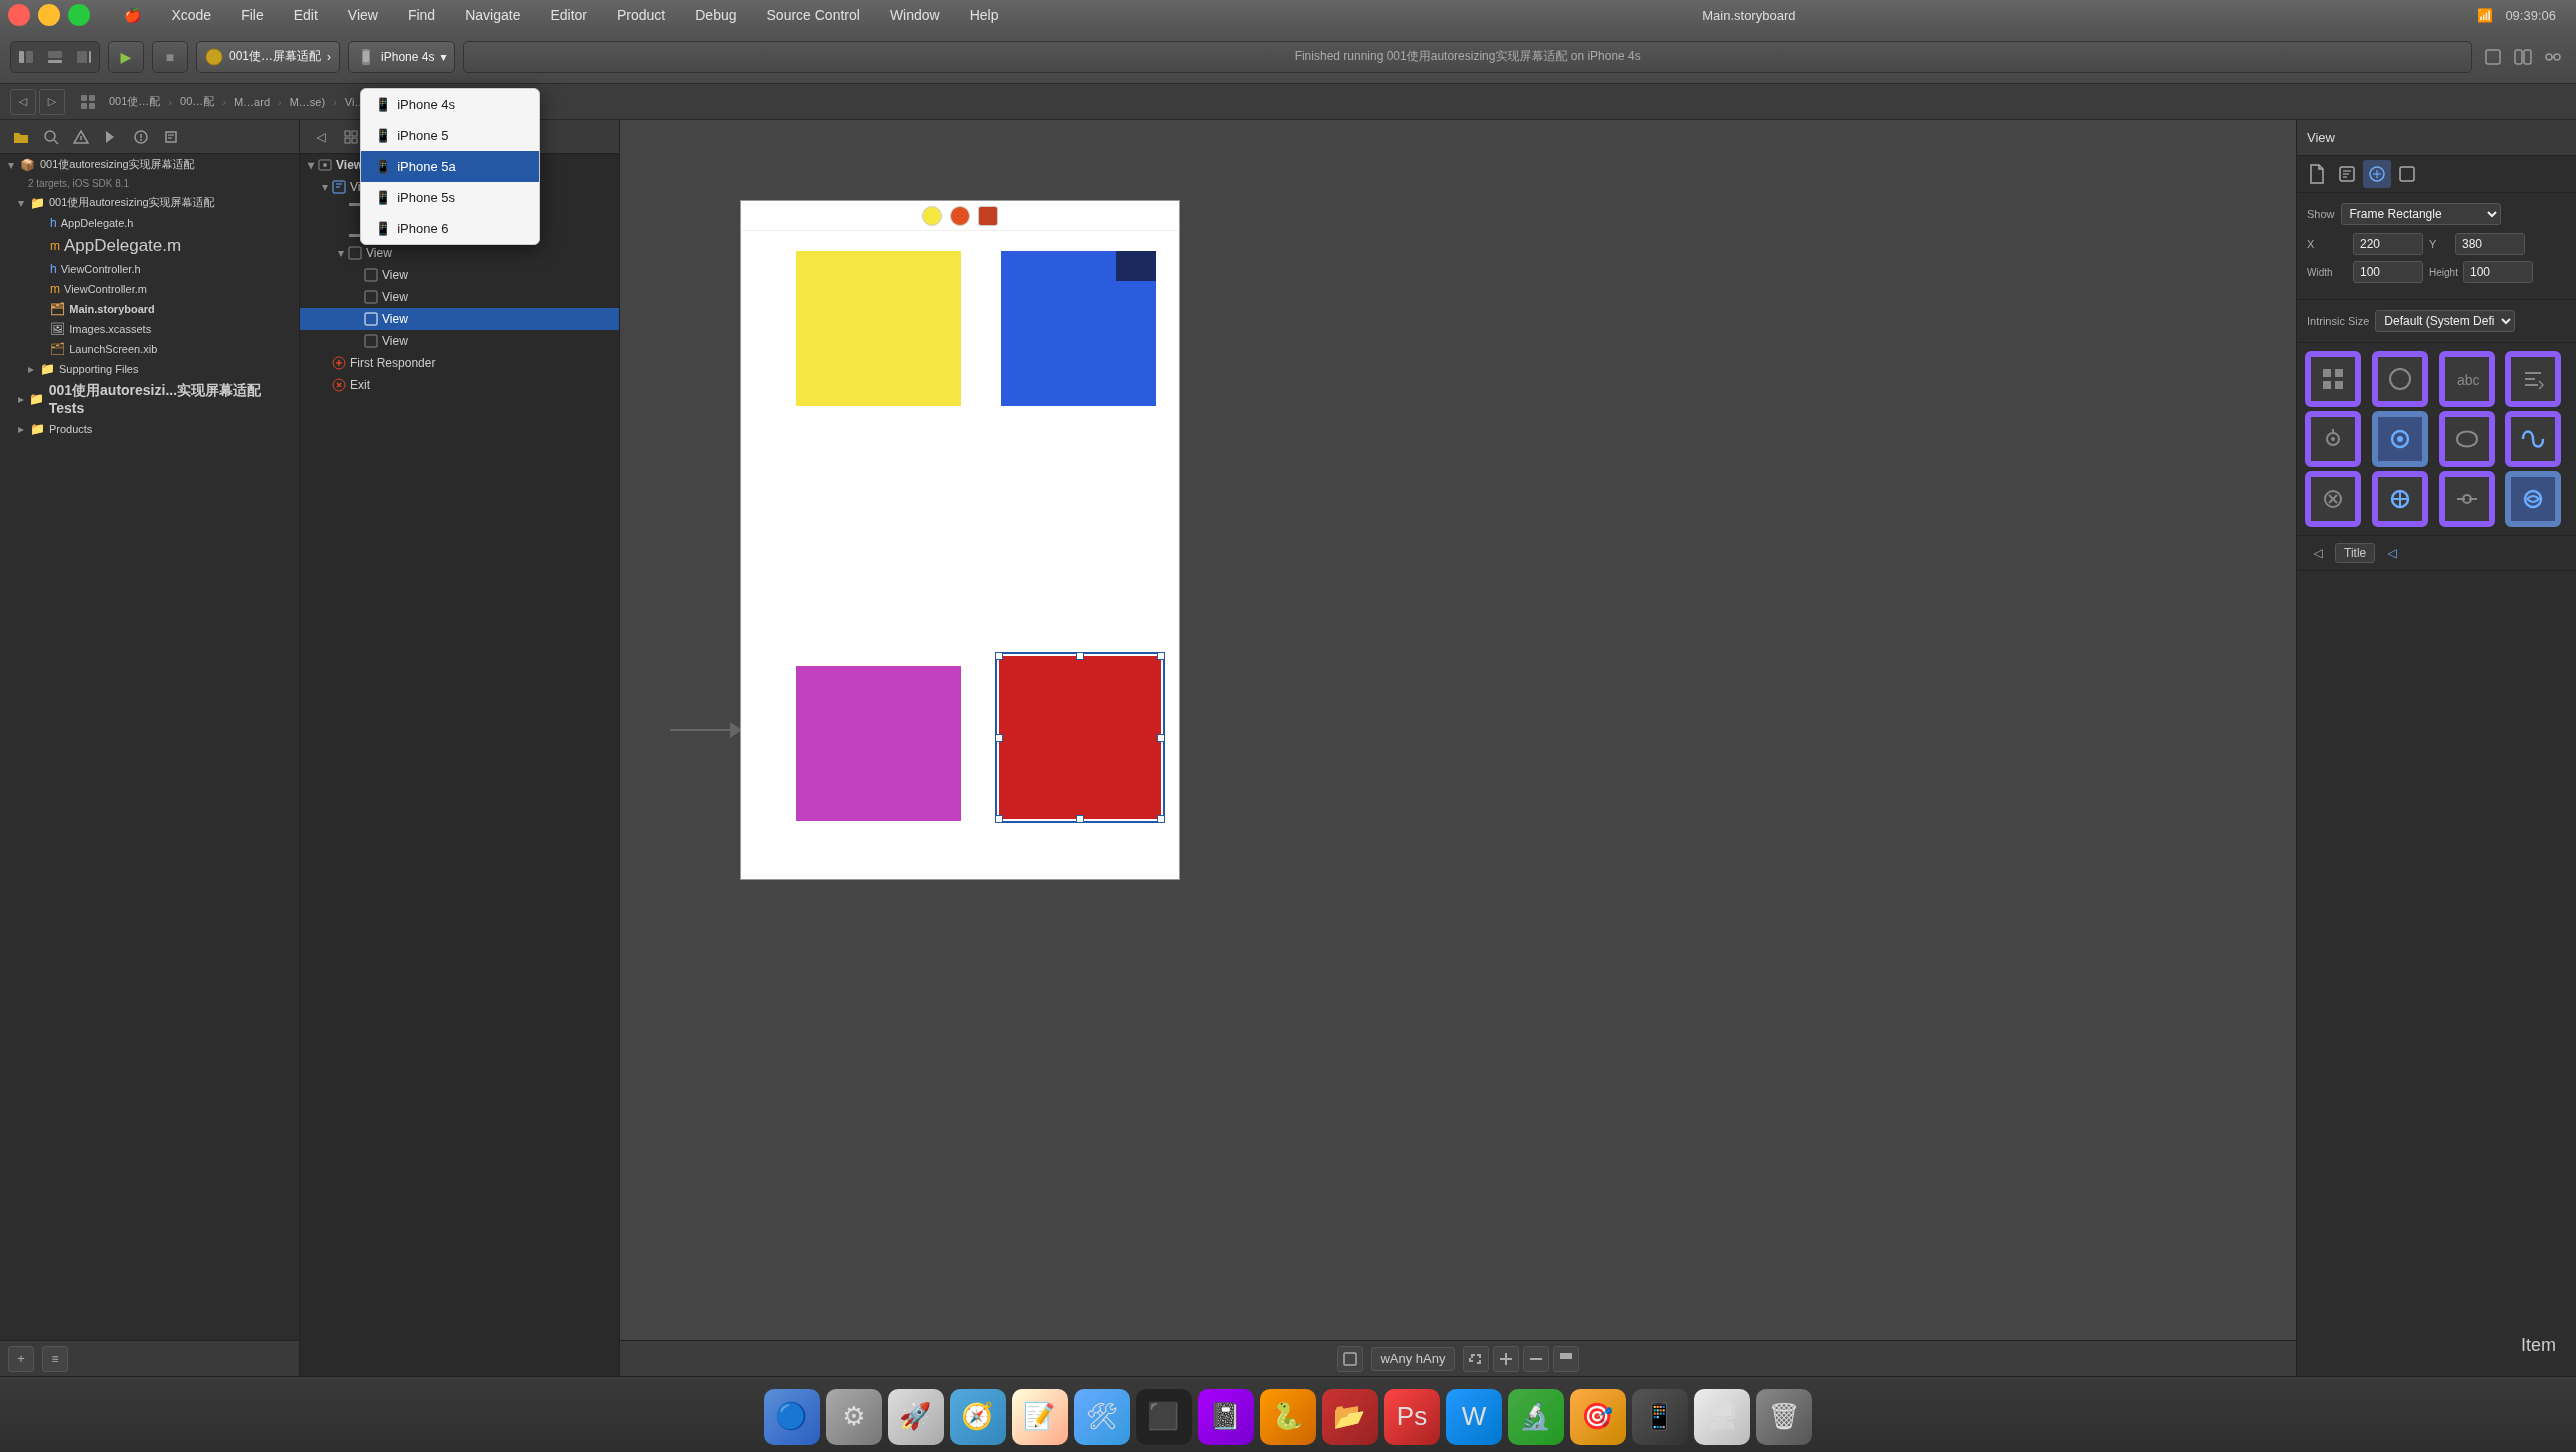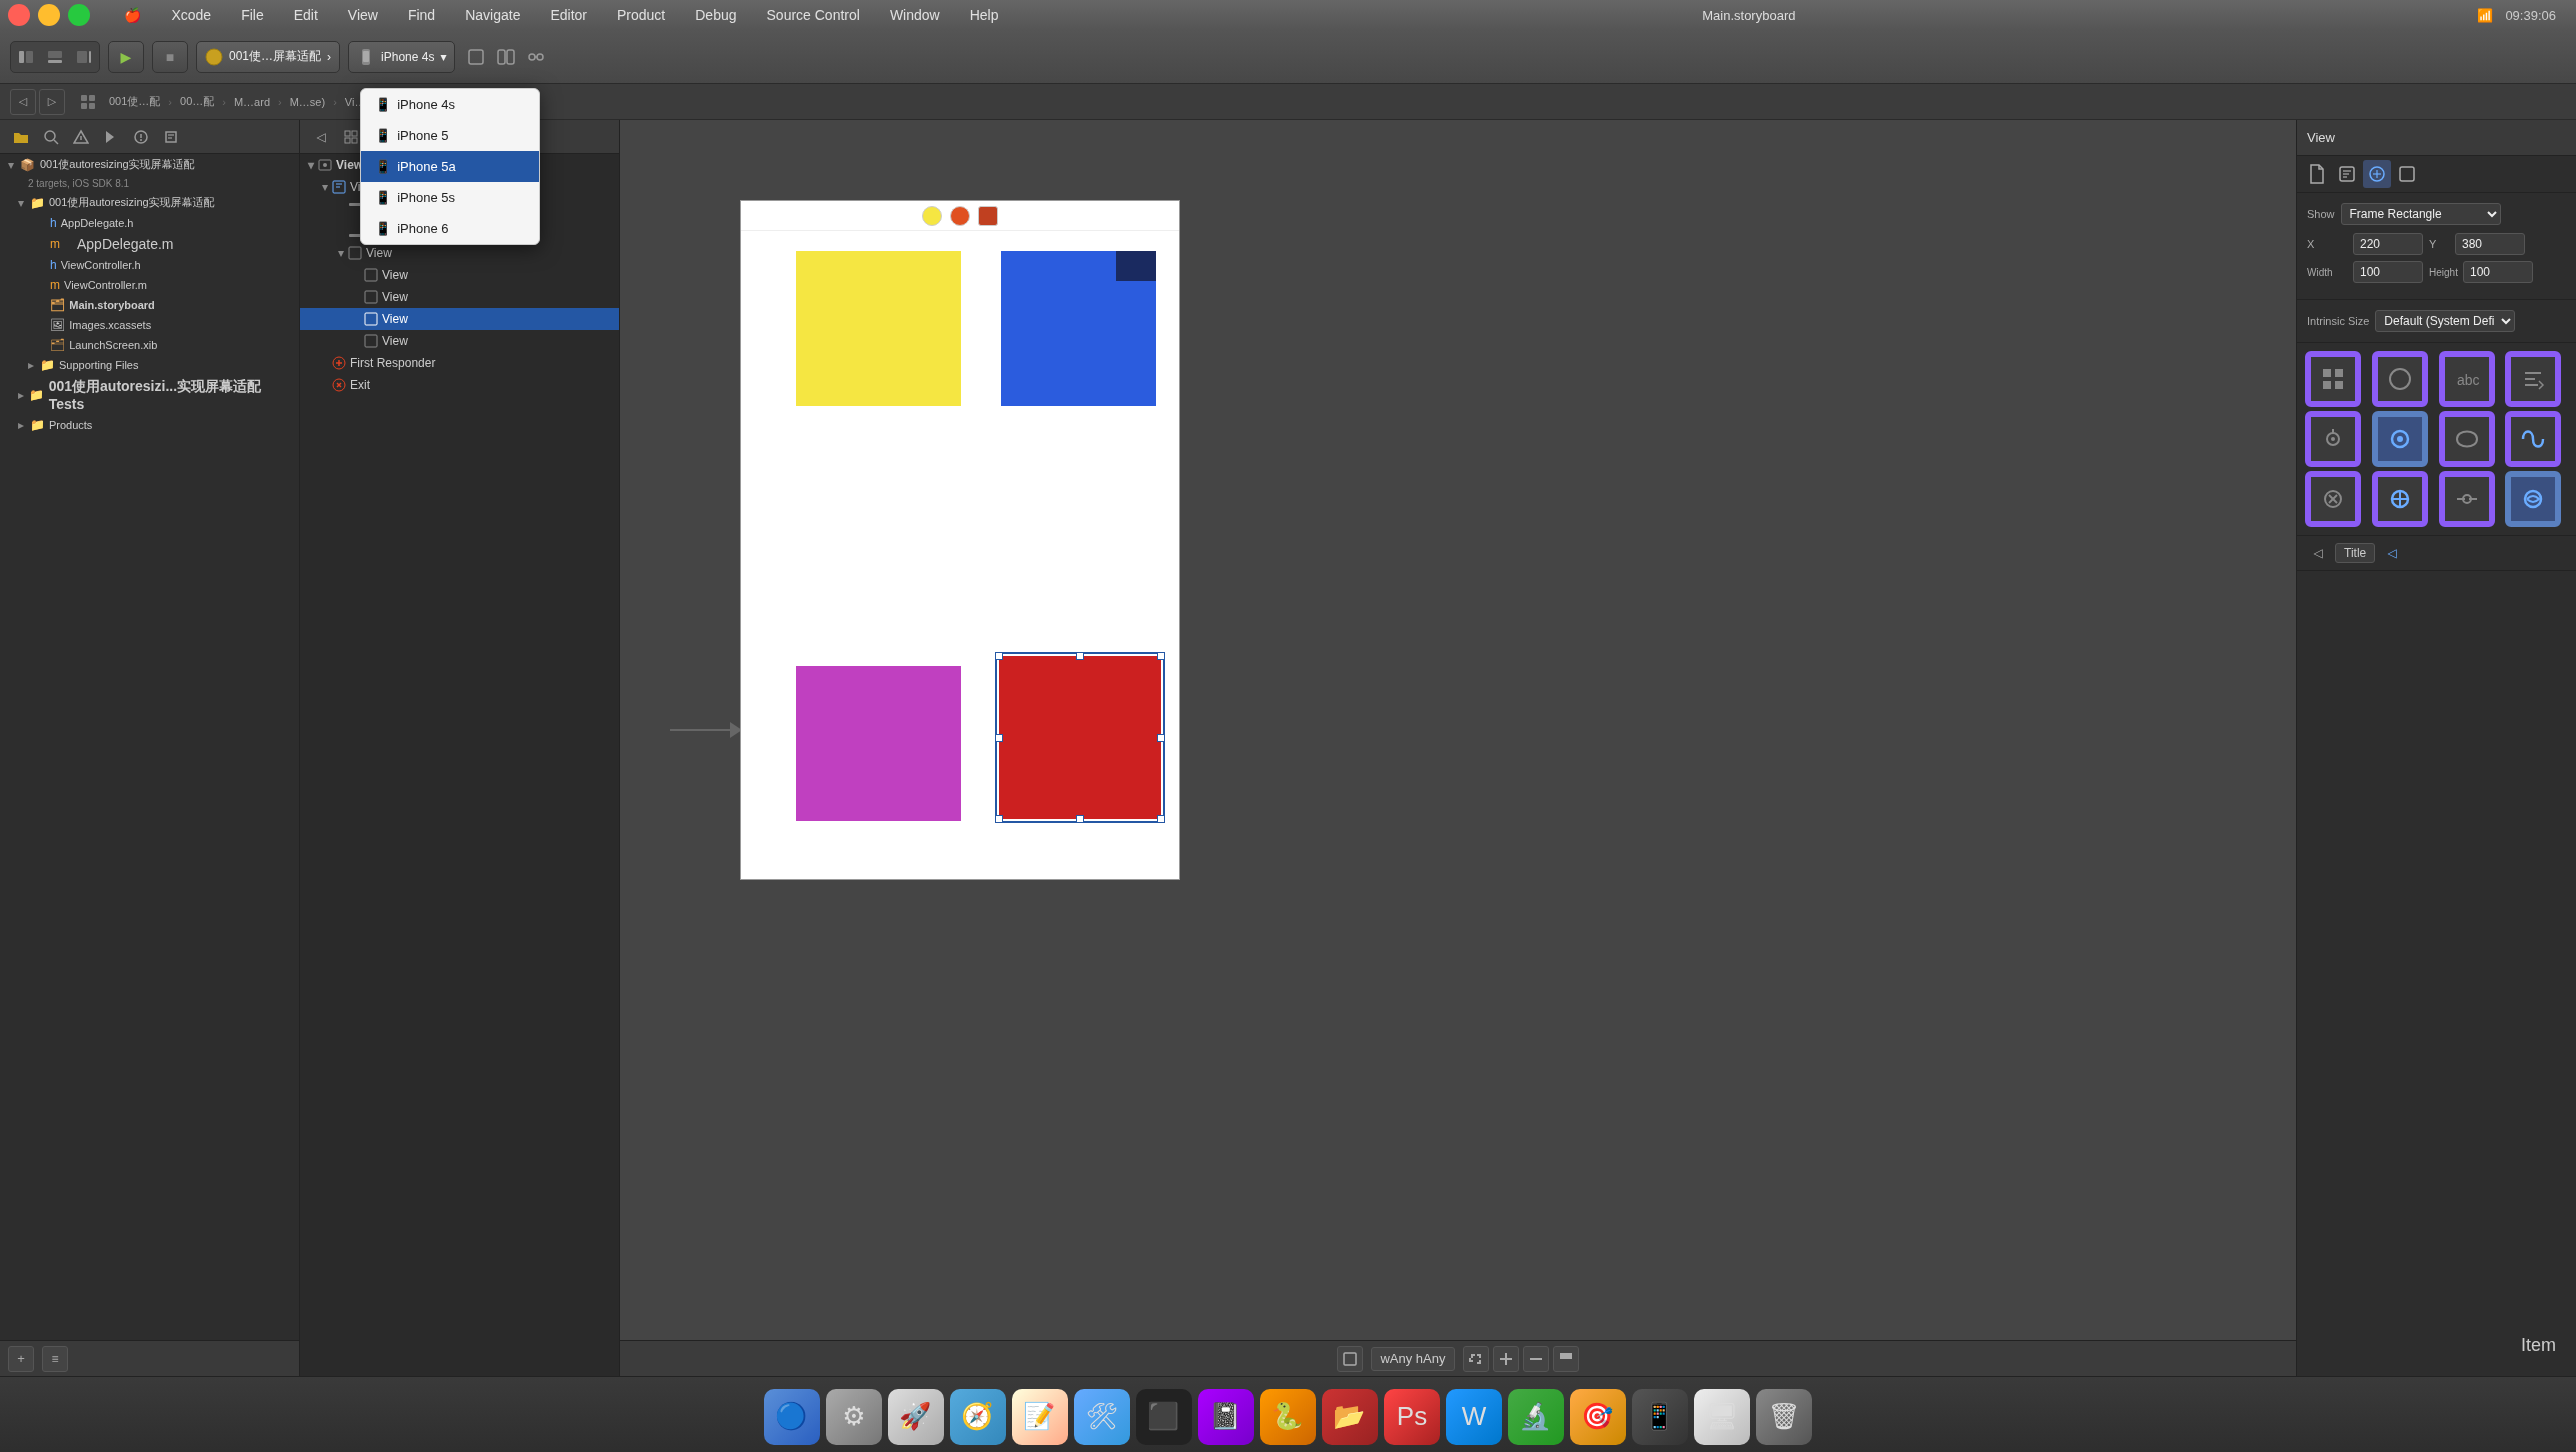--- a/index.html
+++ b/index.html
@@ -148,20 +148,23 @@
 
   <div class="scheme-selector" style="position:relative;">
     <svg width="18" height="18" viewBox="0 0 18 18">
         <rect x="5" y="1" width="8" height="16" rx="2" fill="#888"></rect>
         <rect x="6" y="3" width="6" height="11" rx="1" fill="#aaa"></rect>
       </svg>
     <span>iPhone 4s</span>
     <span>▾</span>
   </div>
 
+  <div class="status-bar">
+    <span>Finished running 001使用autoresizing实现屏幕适配 on iPhone 4s</span>
+  </div>
 
   <div style="display:flex; gap:4px;">
     <div class="sidebar-icon-btn">
       <svg width="18" height="18" viewBox="0 0 18 18">
           <rect x="2" y="2" width="14" height="14" rx="2" fill="none" stroke="#999" stroke-width="1.5"></rect>
         </svg>
     </div>
     <div class="sidebar-icon-btn">
       <svg width="18" height="18" viewBox="0 0 18 18">
           <rect x="1" y="2" width="7" height="14" rx="2" fill="none" stroke="#999" stroke-width="1.5"></rect>
@@ -276,21 +279,21 @@
       </div>
 
       <div class="tree-item" style="padding-left: 38px;">
         <span class="tree-triangle empty"></span>
         <span style="margin-right:4px; color:#6aacff;">h</span>
         <span style="font-size:11px;">AppDelegate.h</span>
       </div>
       <div class="tree-item" style="padding-left: 38px;">
         <span class="tree-triangle empty"></span>
         <span style="margin-right:4px; color:#f0a030;">m</span>
-        <span style="font-size:14px;margin-left:13px;">AppDelegate.m</span>
+        <span style="font-size:17px;">AppDelegate.m</span>
       </div>
       <div class="tree-item" style="padding-left: 38px;">
         <span class="tree-triangle empty"></span>
         <span style="margin-right:4px; color:#6aacff;">h</span>
         <span style="font-size:11px;">ViewController.h</span>
       </div>
       <div class="tree-item" style="padding-left: 38px;">
         <span class="tree-triangle empty"></span>
         <span style="margin-right:4px; color:#f0a030;">m</span>
         <span style="font-size:11px;">ViewController.m</span>

